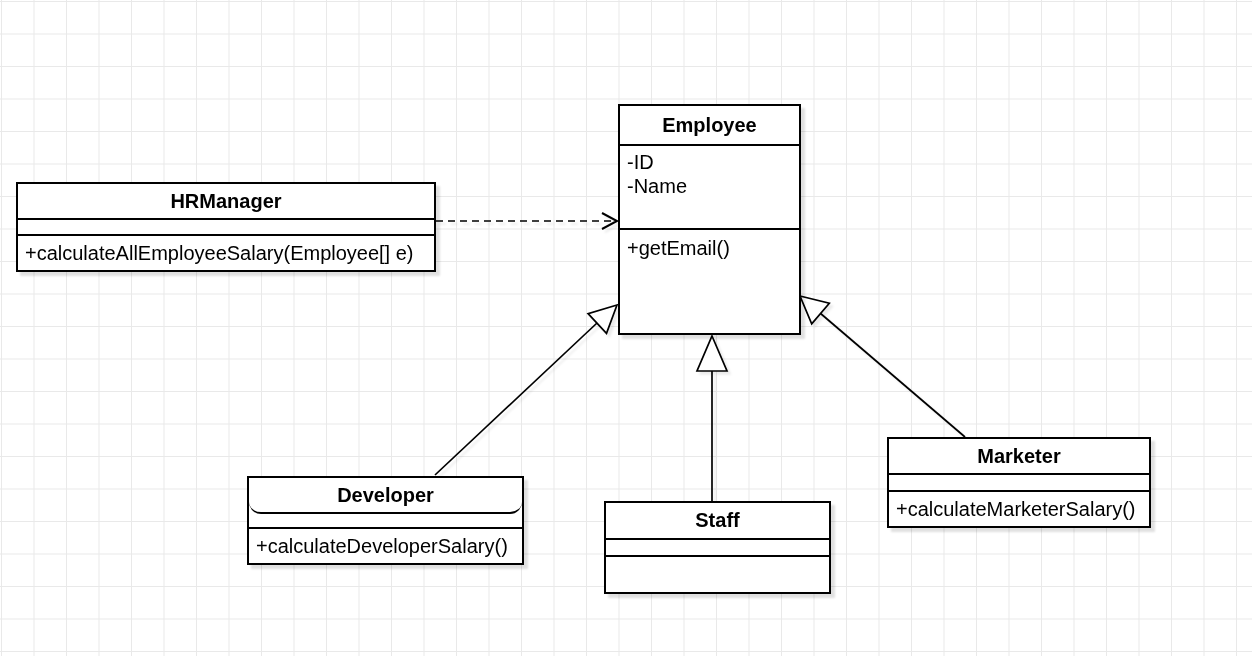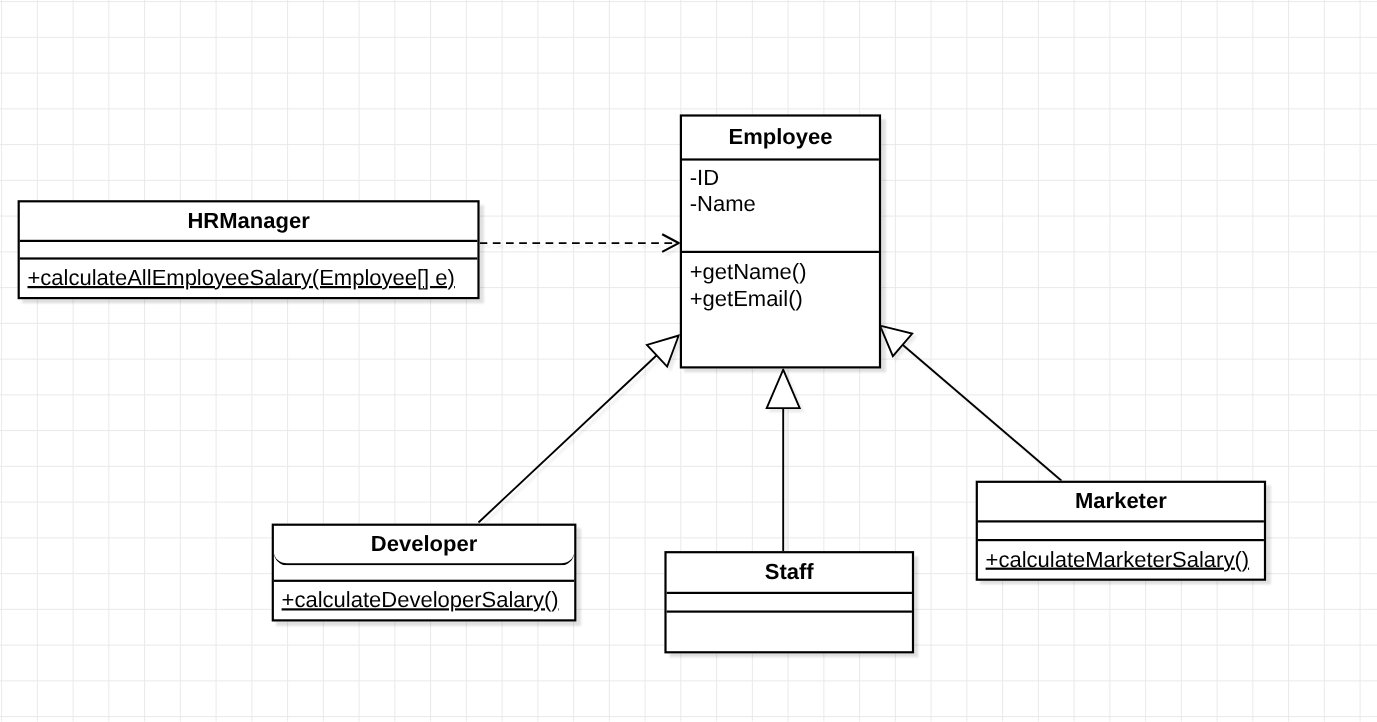--- a/index.html
+++ b/index.html
@@ -62,21 +62,20 @@
     box-sizing: border-box;
     font-size: 20px;
     line-height: 24px;
     padding-left: 7px;
     white-space: nowrap;
     overflow: visible;
   }
   .uml-methods.centered {
     display: flex;
     align-items: center;
-    text-decoration: underline;
   }
   .member-line { white-space: nowrap; }
 
   
   #class-employee  { left: 618px; top: 104px; width: 183px; height: 231px; }
   #class-employee .uml-title   { height: 40px; }
   #class-employee .uml-attrs   { height: 84px; padding-top: 4px; }
   #class-employee .uml-methods { padding-top: 6px; }
 
   #class-hrmanager { left: 16px;  top: 182px; width: 420px; height: 90px; }
@@ -142,21 +141,20 @@
   </g>
 </svg>
 
 <div class="uml-class" id="class-employee">
   <div class="uml-title">Employee</div>
   <div class="uml-attrs">
     <div class="member-line">-ID</div>
     <div class="member-line">-Name</div>
   </div>
   <div class="uml-methods">
-    <div class="member-line">+getName()</div>
     <div class="member-line">+getEmail()</div>
   </div>
 </div>
 
 <div class="uml-class" id="class-hrmanager">
   <div class="uml-title">HRManager</div>
   <div class="uml-attrs"></div>
   <div class="uml-methods centered">
     <div class="member-line">+calculateAllEmployeeSalary(Employee[] e)</div>
   </div>

